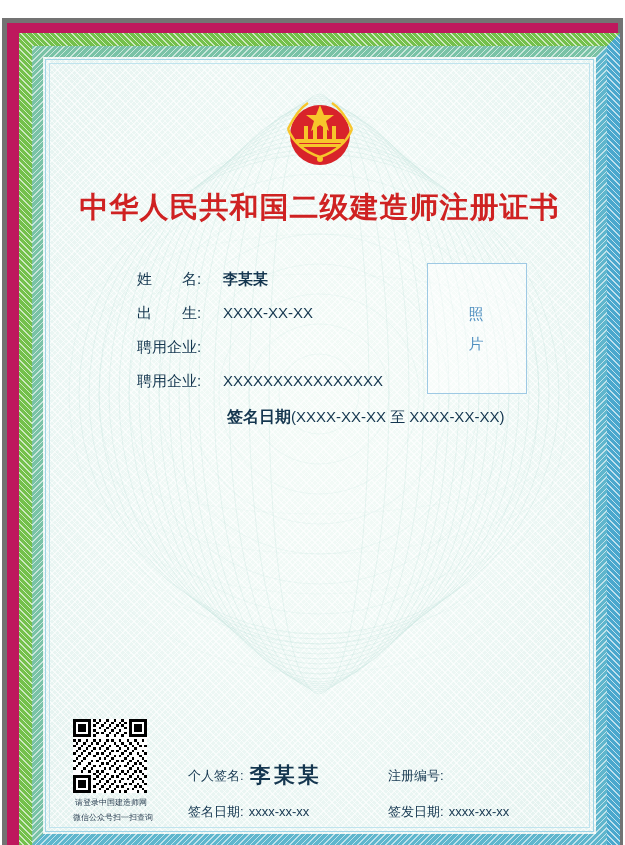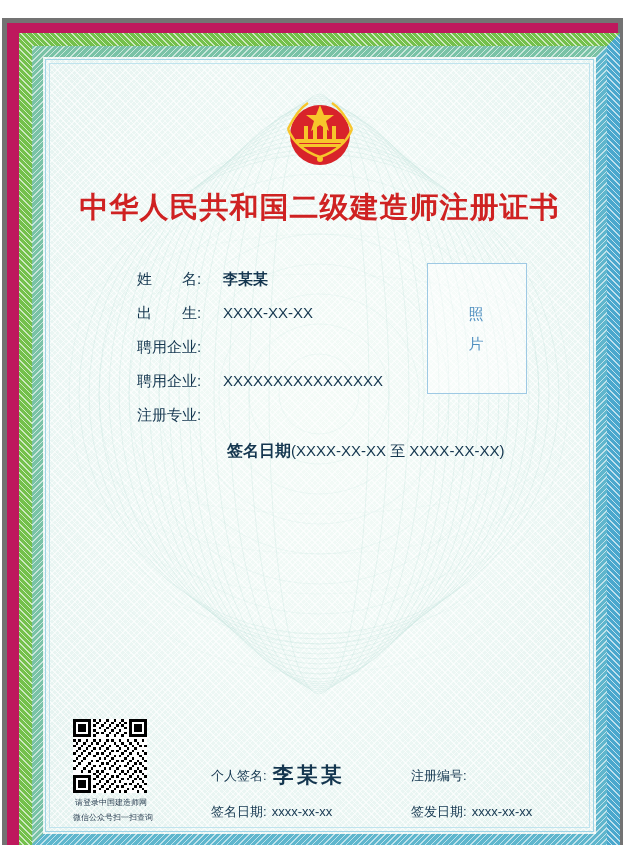--- a/index.html
+++ b/index.html
@@ -208,21 +208,21 @@
     font-size: 8px;
     color: #2b3f52;
     line-height: 11px;
     white-space: nowrap;
     font-family: Liberation Serif, serif;
   }
 
   
   .sig-area {
     position: absolute;
-    left: 192px;
+    left: 169px;
     top: 726px;
     width: 370px;
     font-size: 13px;
     color: #14364f;
   }
   .sig-row {
     display: flex;
     align-items: baseline;
     margin-bottom: 16px;
   }
@@ -332,24 +332,20 @@
         <div class="field-row">
           <span class="field-label">出　　生:</span>
           <span class="field-value">XXXX-XX-XX</span>
         </div>
         <div class="field-row">
           <span class="field-label">聘用企业:</span>
         </div>
         <div class="field-row">
           <span class="field-label">聘用企业:</span>
           <span class="field-value">XXXXXXXXXXXXXXXX</span>
-        </div>
-        <div class="field-row">
-          <span class="field-label">注册专业:</span>
-          <span class="field-value"></span>
         </div>
         <div class="major-line">
           <span class="major-name">签名日期</span><span>(XXXX-XX-XX 至 XXXX-XX-XX)</span>
         </div>
       </div>
 
       <div class="photo-box">
         <span>照</span>
         <span>片</span>
       </div>

